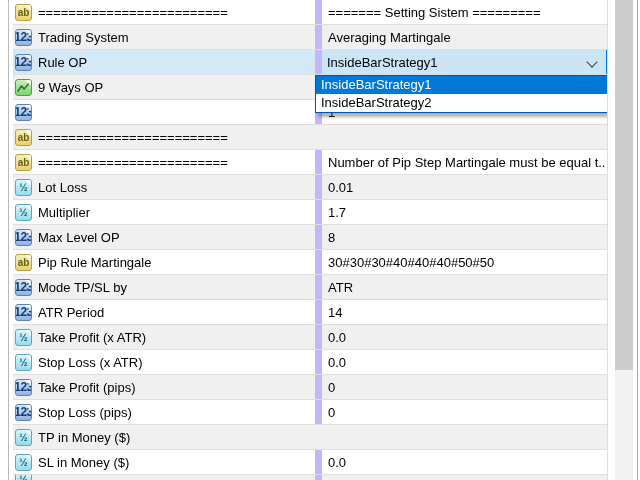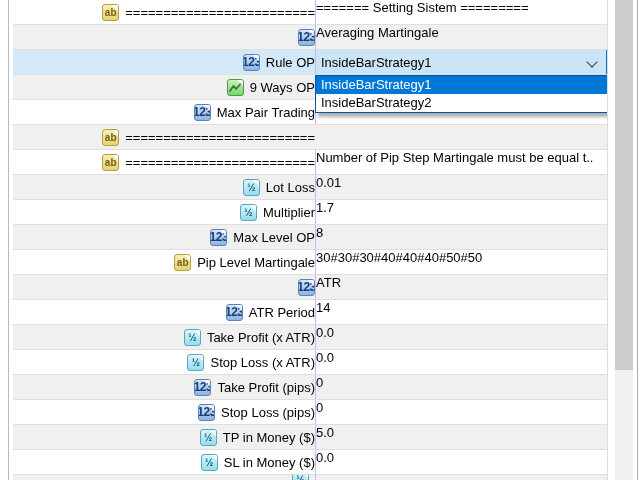--- a/index.html
+++ b/index.html
@@ -21,25 +21,25 @@
     border-bottom:1px solid #dfdfdf;display:flex;align-items:center;
     background:#ffffff;
   }
   .row.gray{background:#f0f0f0;}
   .row.sel .label-cell{background:#d3e9f8;}
   .row.partial{height:5px;overflow:hidden;border-bottom:none;align-items:flex-start;}
   .row.partial .icon{margin-top:4px;}
 
   .label-cell{
     width:302px;flex:0 0 302px;height:100%;display:flex;align-items:center;
-    box-sizing:border-box;padding-left:2px;overflow:hidden;justify-content:flex-end;
+    box-sizing:border-box;padding-left:2px;overflow:hidden;
   }
   .value-cell{
-    flex:1;height:100%;display:flex;position:relative;
-    box-sizing:border-box;border-left:1px solid #c4b5fd;
+    flex:1;height:100%;display:flex;align-items:center;position:relative;
+    box-sizing:border-box;border-left:7px solid #c4b5fd;padding-left:6px;
     overflow:hidden;white-space:nowrap;
   }
   .label-text{margin-left:6px;white-space:nowrap;}
 
   .icon{
     width:17px;height:17px;flex:0 0 17px;border-radius:3px;position:relative;
     display:flex;align-items:center;justify-content:center;
     font-weight:bold;box-sizing:border-box;overflow:hidden;
   }
   .icon::after{ 
@@ -84,20 +84,21 @@
           <div class="icon string">ab</div>
           <div class="label-text">=========================</div>
         </div>
         <div class="value-cell">
           <div>======= Setting Sistem =========</div>
         </div>
       </div>
       <div class="row gray">
         <div class="label-cell">
           <div class="icon integer">123</div>
+          <div class="label-text">Trading System</div>
         </div>
         <div class="value-cell">
           <div>Averaging Martingale</div>
         </div>
       </div>
       <div class="row sel">
         <div class="label-cell">
           <div class="icon integer">123</div>
           <div class="label-text">Rule OP</div>
         </div>
@@ -117,21 +118,20 @@
           </div>
           <div class="label-text">9 Ways OP</div>
         </div>
         <div class="value-cell">
           <div></div>
         </div>
       </div>
       <div class="row">
         <div class="label-cell">
           <div class="icon integer">123</div>
-          <div class="label-text">Max Pair Trading</div>
         </div>
         <div class="value-cell">
           <div>1</div>
         </div>
       </div>
       <div class="row gray">
         <div class="label-cell">
           <div class="icon string">ab</div>
           <div class="label-text">=========================</div>
         </div>
@@ -168,29 +168,30 @@
           <div class="icon integer">123</div>
           <div class="label-text">Max Level OP</div>
         </div>
         <div class="value-cell">
           <div>8</div>
         </div>
       </div>
       <div class="row">
         <div class="label-cell">
           <div class="icon string">ab</div>
-          <div class="label-text">Pip Level Martingale</div>
+          <div class="label-text">Pip Rule Martingale</div>
         </div>
         <div class="value-cell">
           <div>30#30#30#40#40#40#50#50</div>
         </div>
       </div>
       <div class="row gray">
         <div class="label-cell">
           <div class="icon integer">123</div>
+          <div class="label-text">Mode TP/SL by</div>
         </div>
         <div class="value-cell">
           <div>ATR</div>
         </div>
       </div>
       <div class="row">
         <div class="label-cell">
           <div class="icon integer">123</div>
           <div class="label-text">ATR Period</div>
         </div>
@@ -231,23 +232,20 @@
           <div class="label-text">Stop Loss (pips)</div>
         </div>
         <div class="value-cell">
           <div>0</div>
         </div>
       </div>
       <div class="row gray">
         <div class="label-cell">
           <div class="icon double">½</div>
           <div class="label-text">TP in Money ($)</div>
-        </div>
-        <div class="value-cell">
-          <div>5.0</div>
         </div>
       </div>
       <div class="row">
         <div class="label-cell">
           <div class="icon double">½</div>
           <div class="label-text">SL in Money ($)</div>
         </div>
         <div class="value-cell">
           <div>0.0</div>
         </div>

